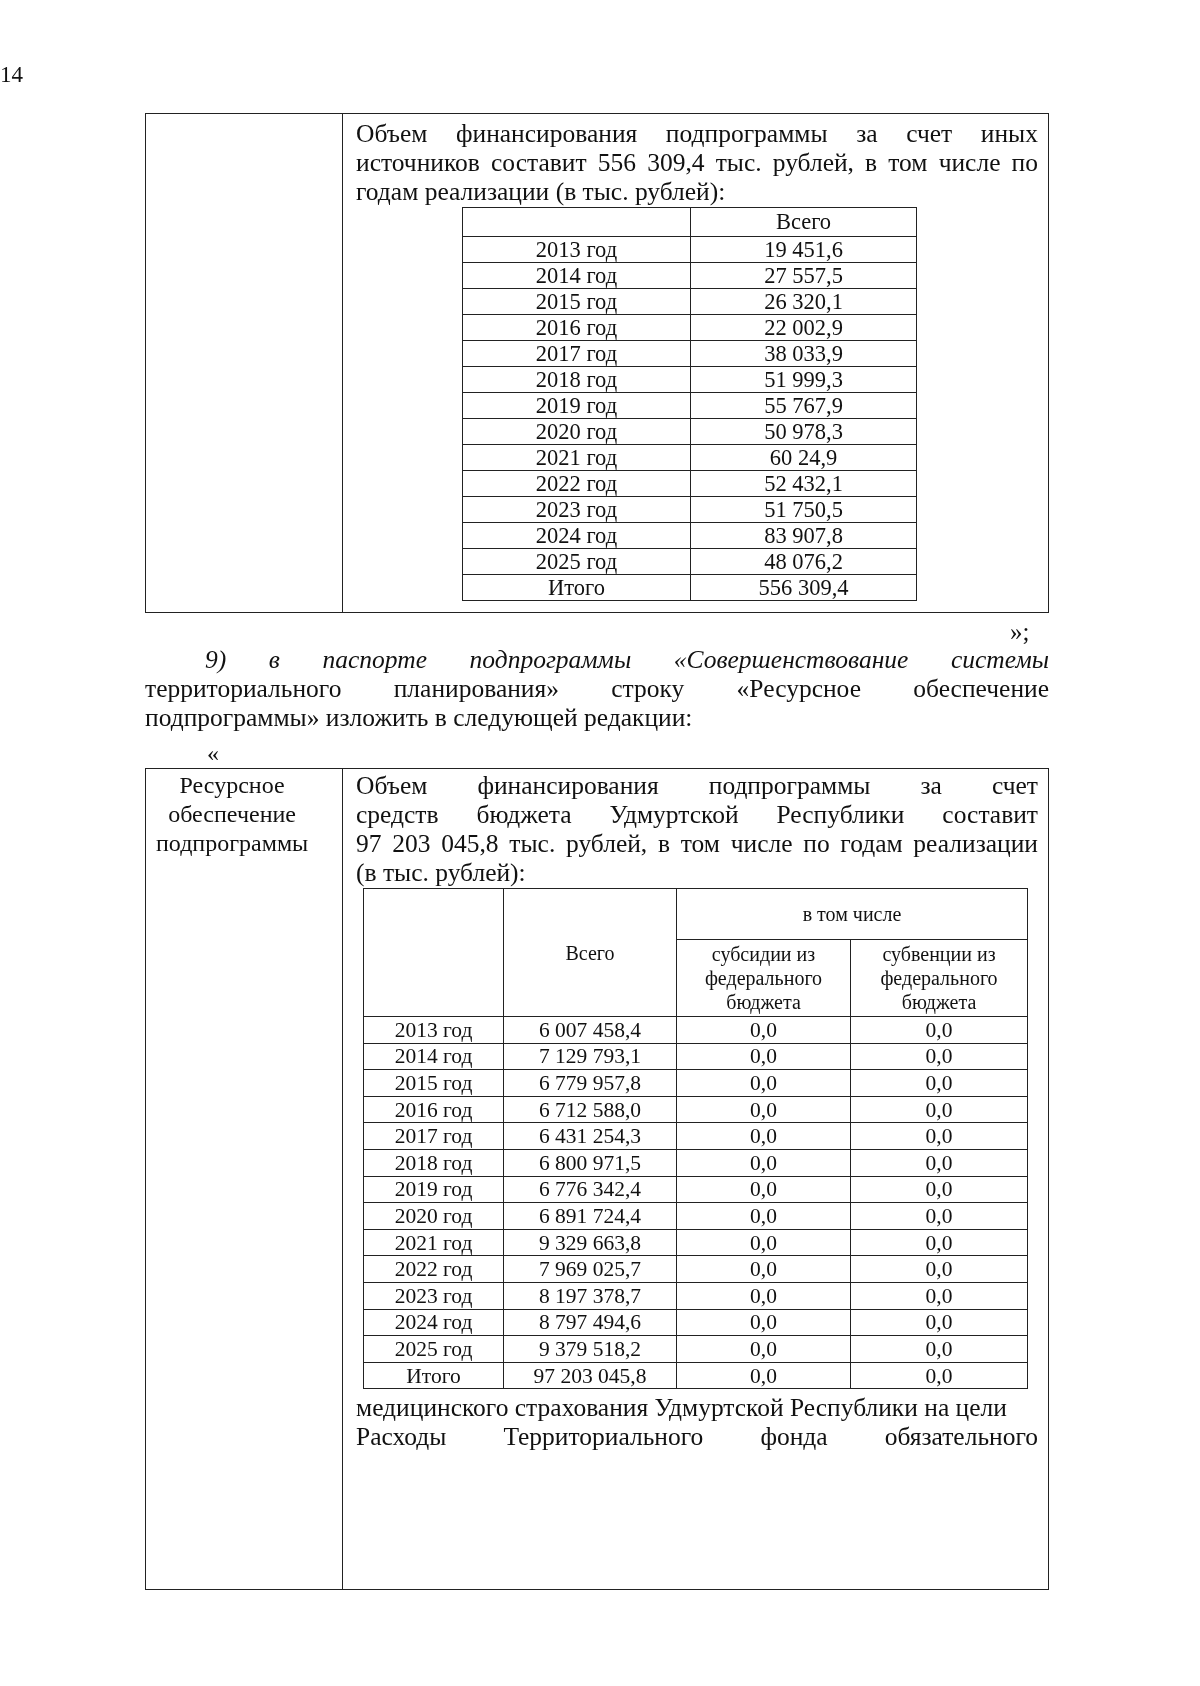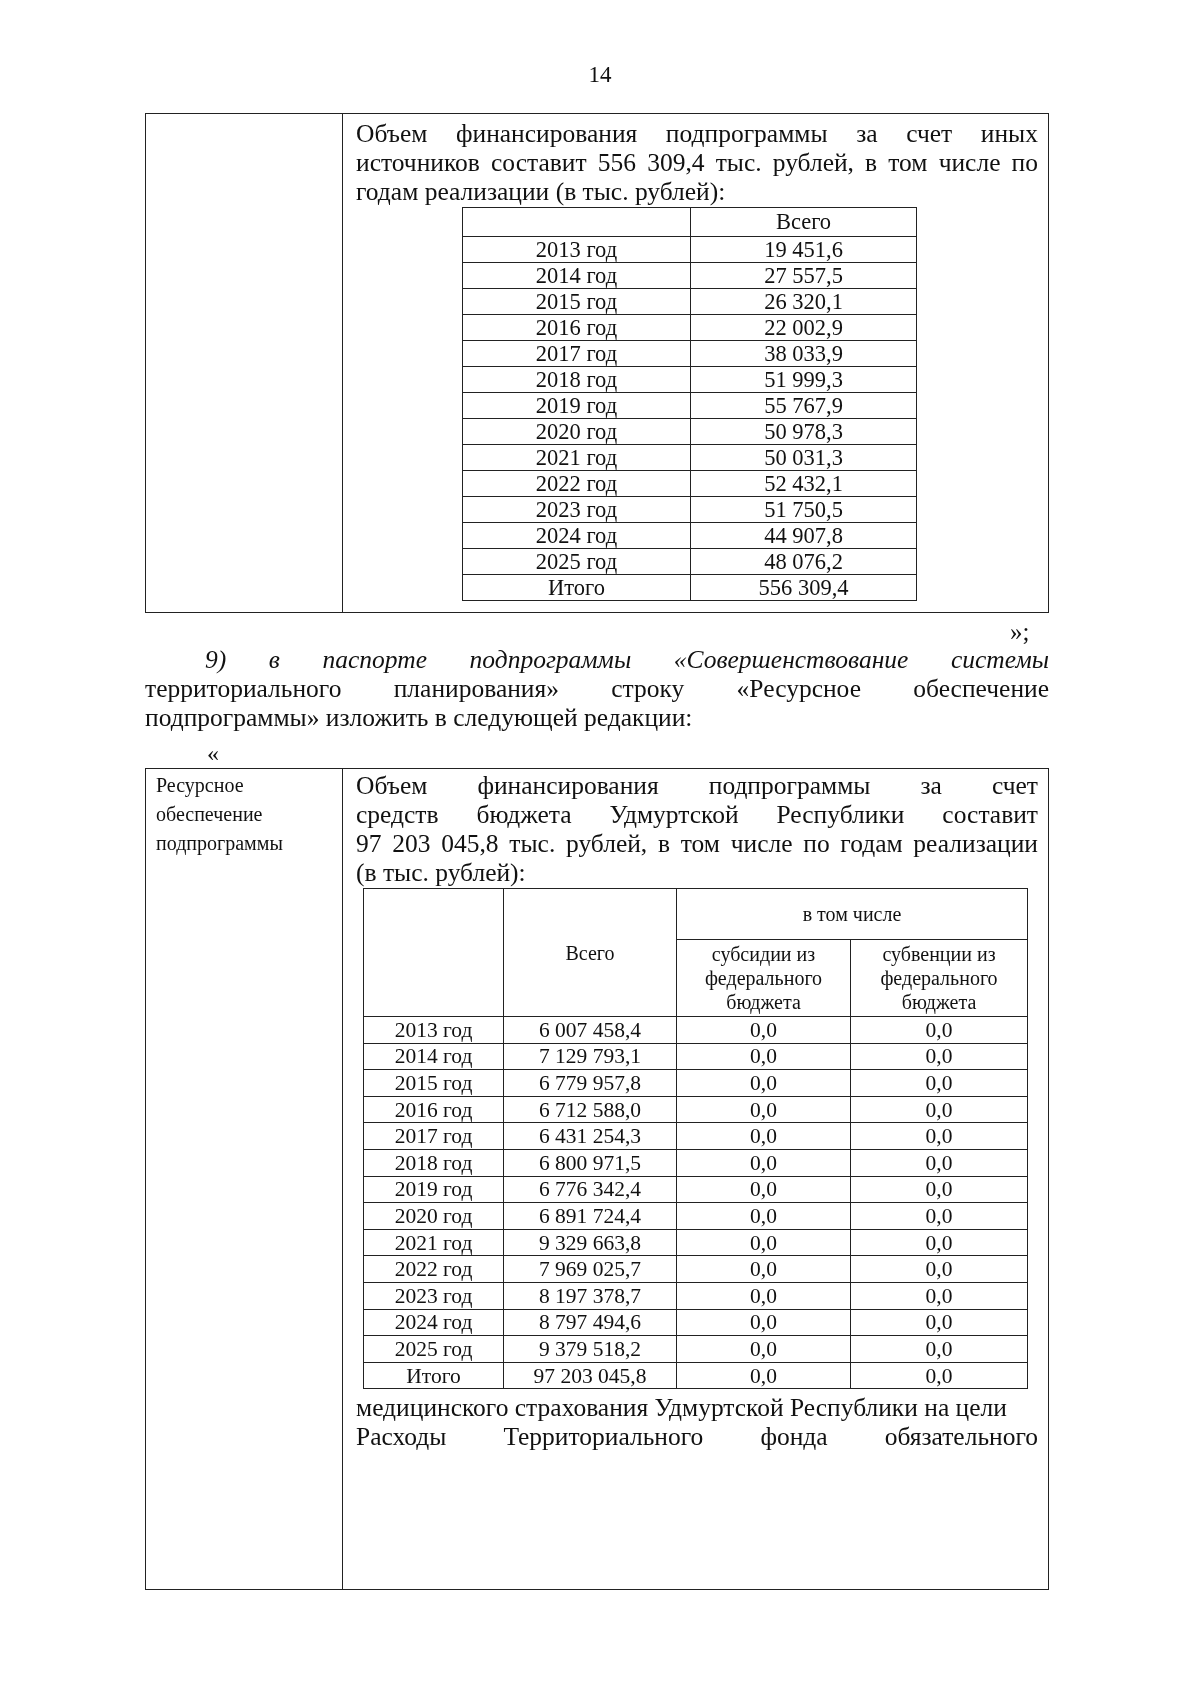--- a/index.html
+++ b/index.html
@@ -1,19 +1,19 @@
 <!DOCTYPE html>
 <html><head>
 <meta charset="utf-8">
 <style>
   html, body { margin:0; padding:0; background:#ffffff; }
   body { width:1200px; height:1686px; position:relative; overflow:hidden;
          font-family:"Liberation Serif", "DejaVu Serif", serif; color:#111; }
   .abs { position:absolute; }
-  .page-num { left:0; width:1200px; top:62px; text-align:center; font-size:23px; }
+  .page-num { left:0; width:1200px; top:62px; font-size:23px; }
 
   
   .outer { border:1.5px solid #222; box-sizing:border-box;padding-left:24px; }
   .vsplit { position:absolute; top:0; bottom:0; width:0; border-left:1.5px solid #222; }
 
   .para { font-size:25.5px; line-height:29px; text-align:justify; text-align-last:justify; }
   .para.last { text-align-last:left; }
 
   table.inner { border-collapse:collapse; position:absolute; font-size:22.5px; }
   table.inner td { border:1.3px solid #222; text-align:center; padding:0; line-height:24px; height:25px; }
@@ -70,33 +70,33 @@
         <tr>
           <td>2019 год</td>
           <td>55 767,9</td>
         </tr>
         <tr>
           <td>2020 год</td>
           <td>50 978,3</td>
         </tr>
         <tr>
           <td>2021 год</td>
-          <td>50 031,3</td>
+          <td>60 24,9</td>
         </tr>
         <tr>
           <td>2022 год</td>
           <td>52 432,1</td>
         </tr>
         <tr>
           <td>2023 год</td>
           <td>51 750,5</td>
         </tr>
         <tr>
           <td>2024 год</td>
-          <td>44 907,8</td>
+          <td>83 907,8</td>
         </tr>
         <tr>
           <td>2025 год</td>
           <td>48 076,2</td>
         </tr>
         <tr>
           <td>Итого</td>
           <td>556 309,4</td>
         </tr>
       </tbody>
@@ -108,21 +108,21 @@
 <div class="abs" style="left:145px; top:645px; width:904px;">
   <div class="para" style="padding-left:60px;font-style:italic;">9) в паспорте подпрограммы «Совершенствование системы</div>
   <div class="para">территориального планирования» строку «Ресурсное обеспечение</div>
   <div class="para last">подпрограммы» изложить в следующей редакции:</div>
 </div>
 <div class="abs" style="left:207px; top:740px; font-size:24px;">«</div>
 
 <div class="abs outer" style="left:145px; top:768px; width:904px; height:822px;">
   <div class="vsplit" style="left:196px;"></div>
 
-  <div class="abs" style="left:10px; top:2px; font-size:20px; line-height:29px;">
+  <div class="abs" style="left:10px; top:2px; font-size:24px; line-height:29px;text-align:center;">
     <div>Ресурсное</div>
     <div>обеспечение</div>
     <div>подпрограммы</div>
   </div>
 
   <div class="abs" style="left:210px; top:2px; width:682px;">
     <div class="para">Объем финансирования подпрограммы за счет</div>
     <div class="para">средств бюджета Удмуртской Республики составит</div>
     <div class="para">97 203 045,8 тыс. рублей, в том числе по годам реализации</div>
     <div class="para last">(в тыс. рублей):</div>

